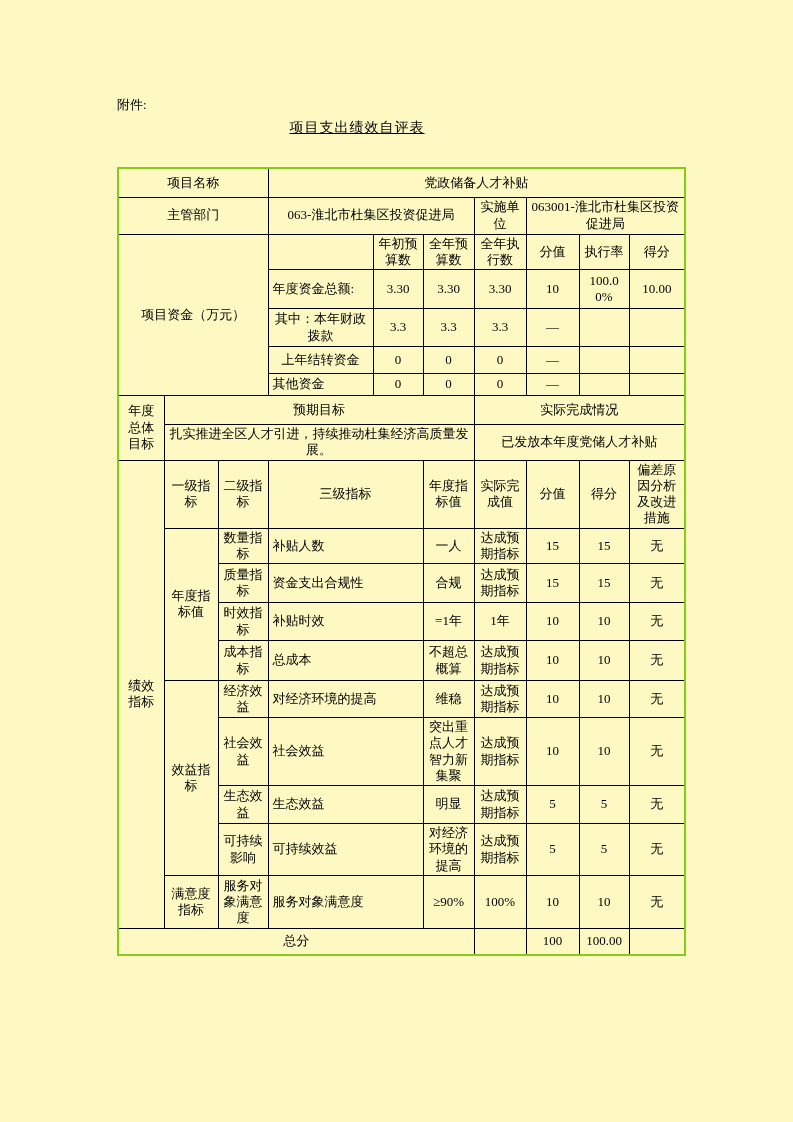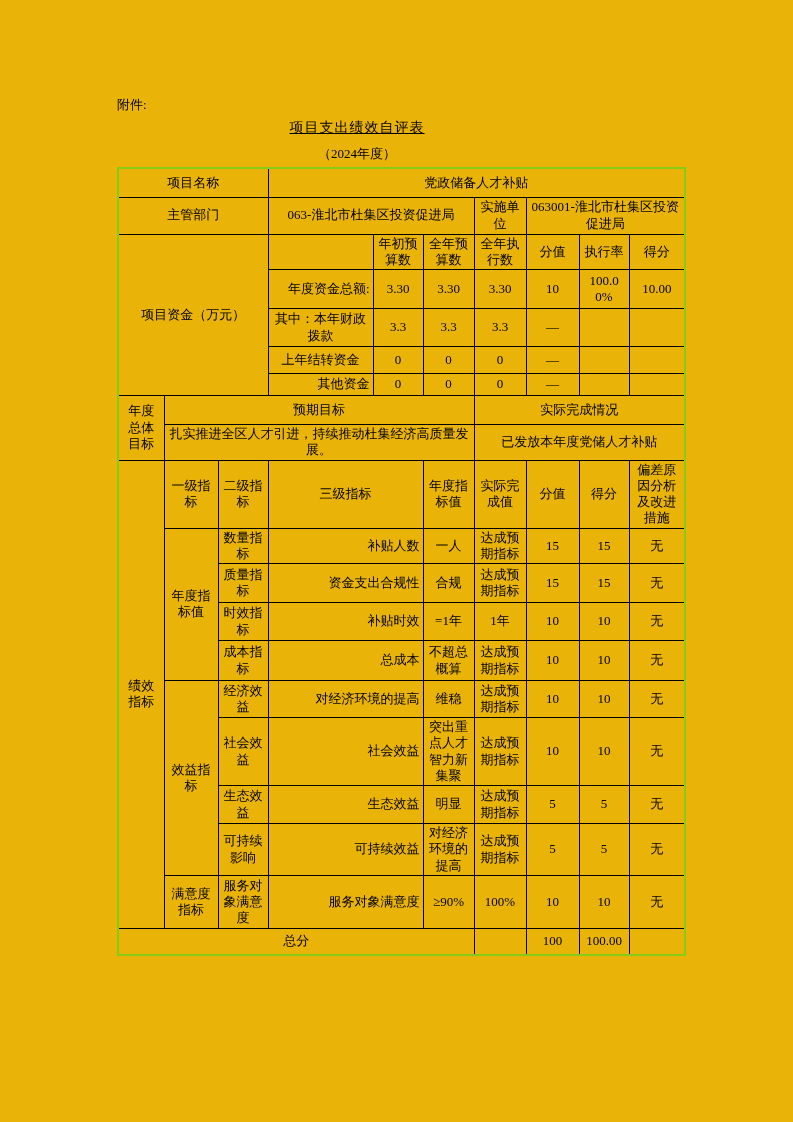--- a/index.html
+++ b/index.html
@@ -1,19 +1,19 @@
 <!DOCTYPE html>
 <html><head>
 <meta charset="utf-8">
 <style>
   html,body{margin:0;padding:0;background:#ffffff;}
   .page{
     position:relative;
     width:793px;height:1122px;
-    background:#eab308;
+    background:#fef9c3;
     overflow:hidden;
     font-family:"Liberation Serif","DejaVu Serif",serif;
     color:#000;
   }
   .attachment{
     position:absolute;left:117px;top:96px;
     font-size:13px;
   }
   .doc-title{
     position:absolute;left:117px;top:119px;width:480px;
@@ -33,30 +33,29 @@
   table.main td{
     border:1px solid #000;
     font-size:13px;
     line-height:1.25;
     padding:1px 3px;
     text-align:center;
     vertical-align:middle;
     word-break:break-all;
     overflow:hidden;
   }
-  table.main td.lft{text-align:right;padding-left:4px;}
+  table.main td.lft{text-align:left;padding-left:4px;}
 </style>
 </head>
 <body>
 
 <div class="page">
 
   <div class="attachment">附件:</div>
   <div class="doc-title">项目支出绩效自评表</div>
-  <div class="doc-subtitle">（2024年度）</div>
 
   <table class="main">
     <colgroup>
       <col style="width:46px">
         <col style="width:54px">
         <col style="width:50px">
       <col style="width:105px">
         <col style="width:50px">
         <col style="width:51px">
       <col style="width:52px">

